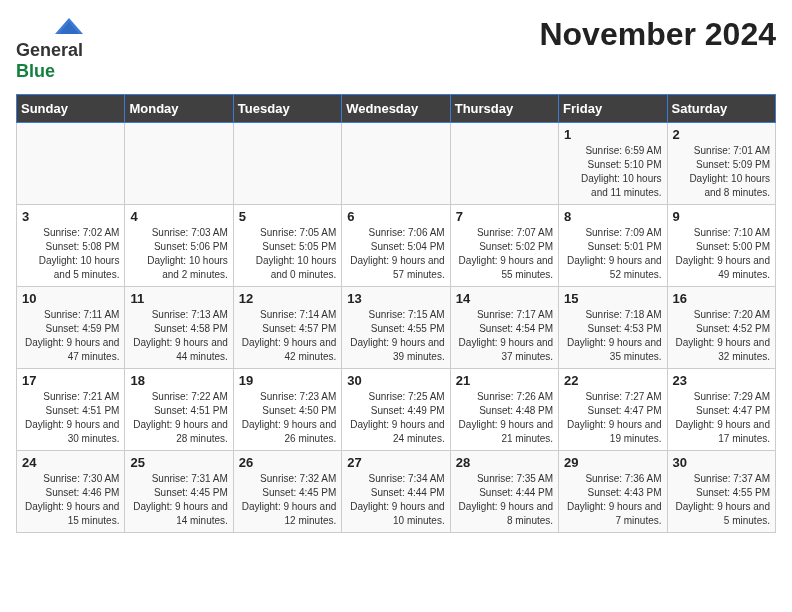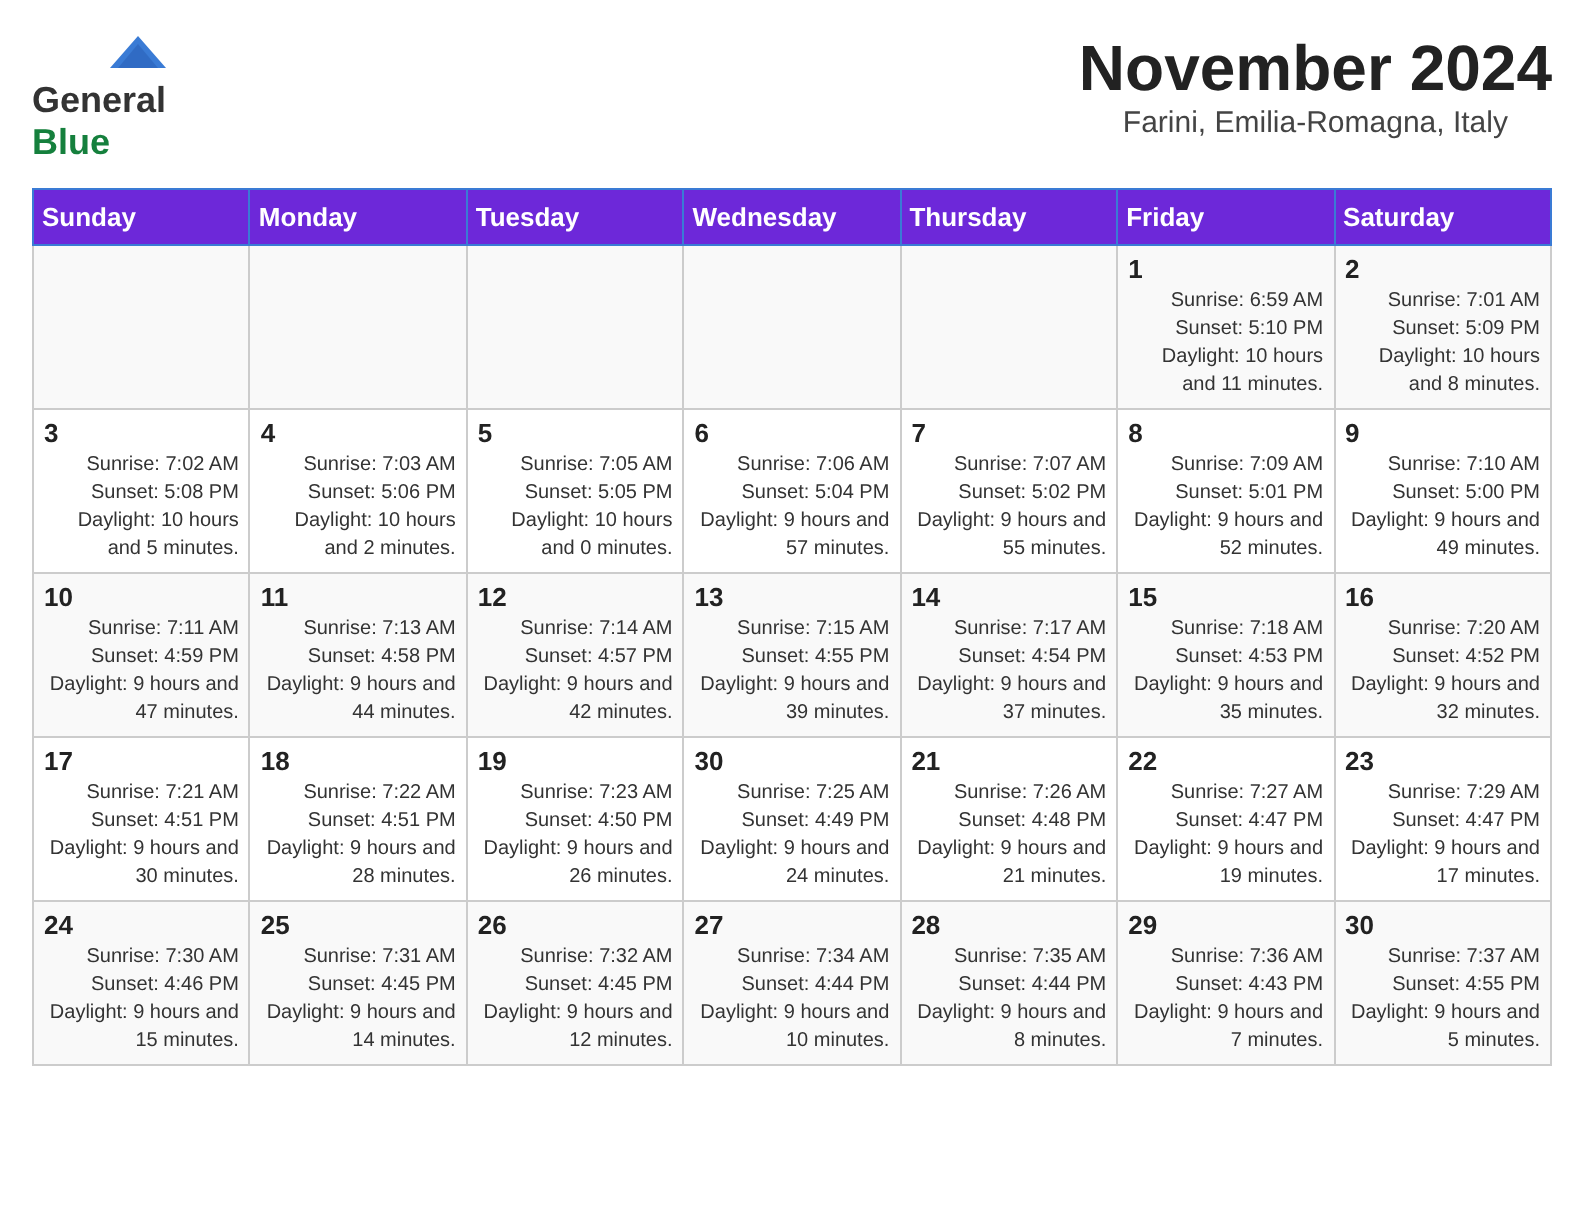--- a/index.html
+++ b/index.html
@@ -46,21 +46,21 @@
     }
     .location-title {
       font-size: 15px;
       color: #444;
     }
     table {
       width: 100%;
       border-collapse: collapse;
     }
     thead tr th {
-      background-color: #6d28d9;
+      background-color: #404040;
       color: #fff;
       font-size: 13px;
       font-weight: bold;
       padding: 6px 4px;
       text-align: left;
       border: 1px solid #3a7bd5;
     }
     tbody tr td {
       border: 1px solid #ccc;
       vertical-align: top;
@@ -97,21 +97,20 @@
       <polygon points="14,2 28,18 0,18" fill="#3a7bd5"></polygon>
       <polygon points="14,6 24,18 4,18" fill="#2255aa" opacity="0.4"></polygon>
     </svg>
     <div>
       <span class="logo-text-general">General</span><br>
       <span class="logo-text-blue">Blue</span>
     </div>
   </div>
   <div class="title-area">
     <div class="month-title">November 2024</div>
-    <div class="location-title">Farini, Emilia-Romagna, Italy</div>
   </div>
 </div>
 
 <table>
   <thead>
     <tr>
     <th>Sunday</th>
         <th>Monday</th>
         <th>Tuesday</th>
         <th>Wednesday</th>

